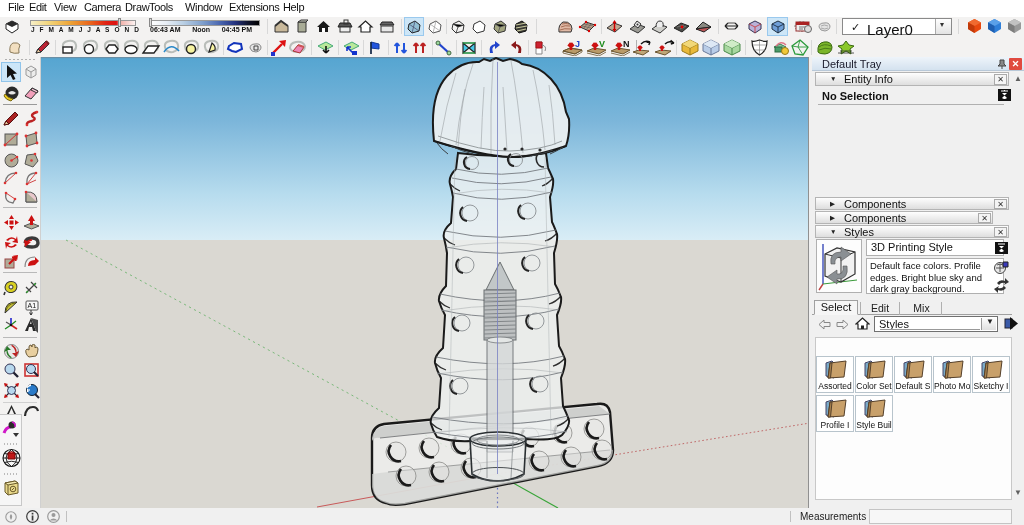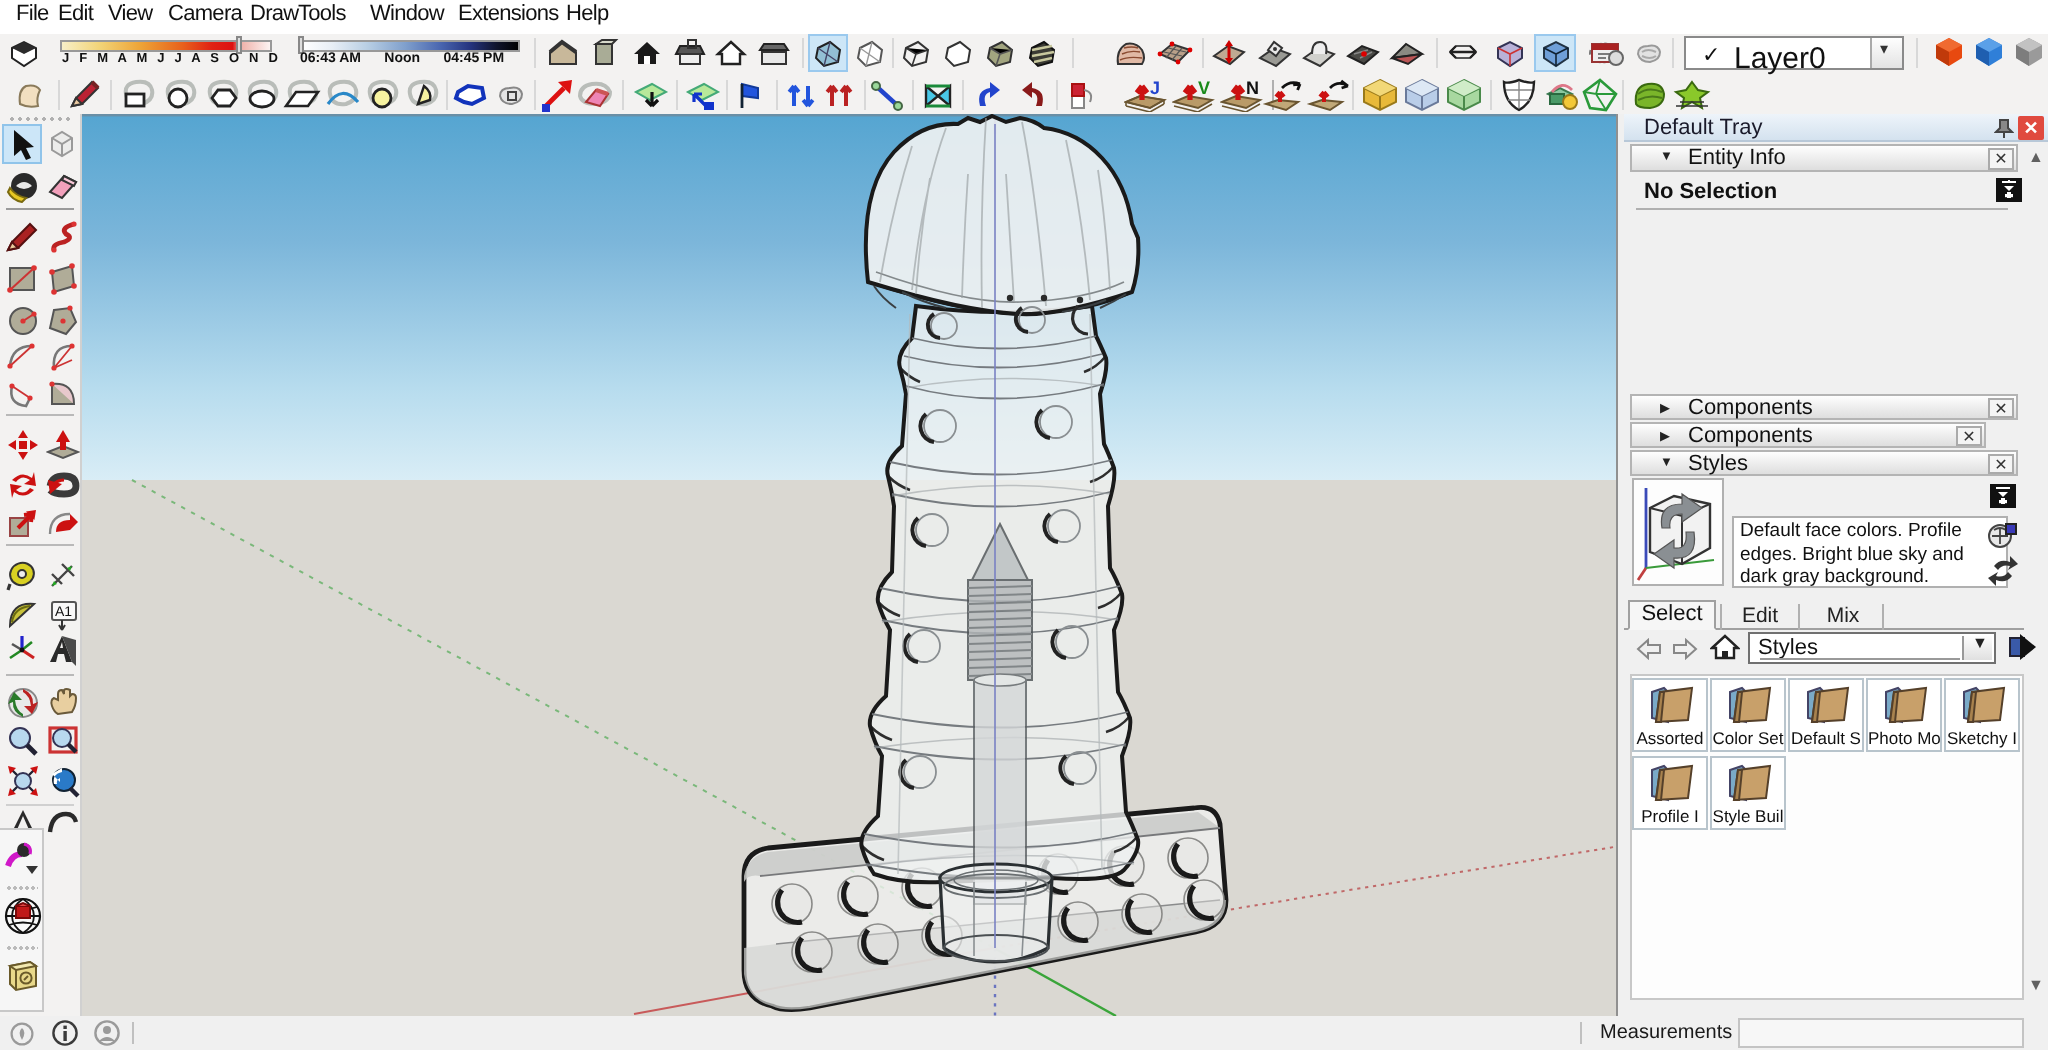--- a/index.html
+++ b/index.html
@@ -9,21 +9,21 @@
 #menubar span { position:absolute; top:1px; }
 #tbbg { position:absolute; left:0; top:17px; width:1024px; height:40px; background:#f3f2f1; }
 #tb1, #tb2 { position:absolute; left:0; top:0; width:1024px; height:57px; background:none; }
 #leftbarbg { position:absolute; left:0; top:57px; width:41px; height:451px; background:#f3f2f1; border-right:1px solid #d0d0d0; }
 #leftbar { position:absolute; left:0; top:0; width:41px; height:525px; background:none; }
 #viewport { position:absolute; left:41px; top:57px; width:768px; height:451px; overflow:hidden; border-right:1px solid #909090; }
 #tray { position:absolute; left:812px; top:57px; width:212px; height:443px; background:#f0f0f0; }
 #statusbar { position:absolute; left:0; top:508px; width:1024px; height:17px; background:#f0f0f0; font-size:11px; color:#222; }
 .ico { position:absolute; }
 svg { display:block; }
-.cell { position:absolute; width:38px; height:37px; background:#fff; border:1px solid #b8c4cc; text-align:center; }
+.cell { position:absolute; width:38px; height:37px; background:#fff; border:1px solid #b8c4cc; text-align:center;margin-top:17px; }
 .cell .fold { margin:2px auto 0; }
 .cell span { display:block; font-size:8.5px; color:#111; margin-top:0px; white-space:nowrap; overflow:hidden; }
 </style>
 </head>
 <body>
 <div id="app">
   <div id="menubar">
     <span style="left:8px">File</span>
       <span style="left:29px">Edit</span>
       <span style="left:54px">View</span>
@@ -803,20 +803,23 @@
     <div style="position:absolute;left:4px;top:182px;width:46px;height:54px;background:#fdfdfd;border:1px solid #b0b0b0">
       <svg width="44" height="52" viewBox="0 0 44 52">
         <line x1="6" y1="4" x2="6" y2="44" stroke="#3a4ab8" stroke-width="1.4"></line>
         <line x1="6" y1="44" x2="2" y2="50" stroke="#c04040" stroke-width="1.4"></line>
           <line x1="6" y1="44" x2="40" y2="40" stroke="#3a9a3a" stroke-width="1"></line>
         <path d="M8 14 L20 8 L38 12 L38 34 L24 42 L8 36 Z" fill="#f2f2f2" stroke="#333" stroke-width="1.2"></path>
         <path d="M8 14 L24 18 L38 12 M24 18 L24 42" fill="none" stroke="#333" stroke-width="1"></path>
         <path d="M14 24 Q12 12 24 12 L24 7 L34 14 L24 21 L24 17 Q17 17 18 24 Z" fill="#8a8f93" stroke="#555" stroke-width="0.6"></path>
         <path d="M30 26 Q32 40 20 39 L20 44 L10 37 L20 30 L20 34 Q27 35 26 26 Z" fill="#8a8f93" stroke="#555" stroke-width="0.6"></path>
       </svg>
+    </div>
+    <div style="position:absolute;left:54px;top:182px;width:138px;height:17px;background:#fff;border:1px solid #b0b0b0">
+      <span style="position:absolute;left:4px;top:1px;font-size:11px;color:#111">3D Printing Style</span>
     </div>
     <div style="position:absolute;left:54px;top:201px;width:138px;height:36px;background:#fff;border:1px solid #b0b0b0;font-size:9.5px;line-height:11.5px;color:#111;padding:1px 3px">Default face colors. Profile edges. Bright blue sky and dark gray background.</div>
     <svg style="position:absolute;left:183px;top:183px" width="13" height="14">
         <rect x="0" y="2" width="13" height="12" fill="#111"></rect>
         <path d="M3 4 L10 4" stroke="#fff" stroke-width="1"></path>
         <path d="M4 6 L9 6 L6.5 8.5 Z" fill="#fff"></path>
         <rect x="5.5" y="9" width="2" height="3" fill="#fff"></rect>
         <rect x="4.5" y="10" width="4" height="1.6" fill="#fff"></rect>
       </svg>
     <svg style="position:absolute;left:181px;top:203px" width="16" height="14">

